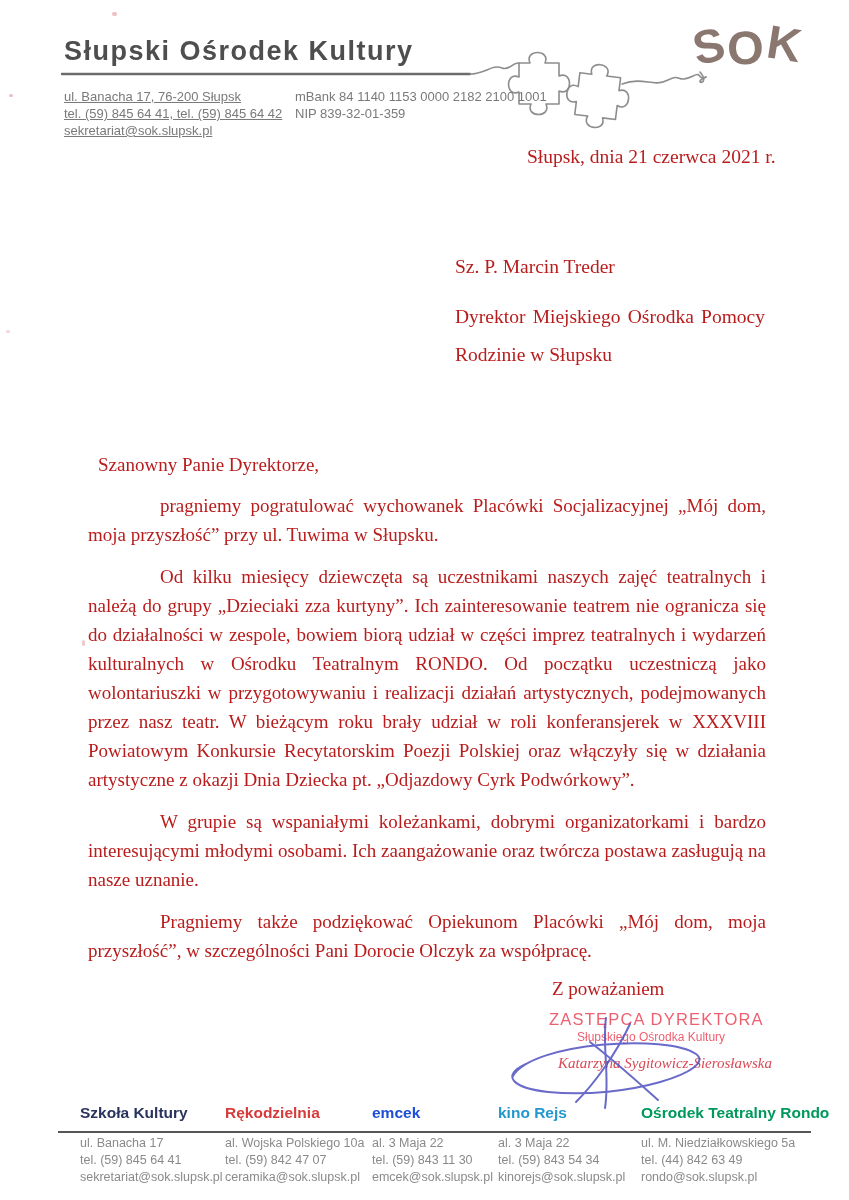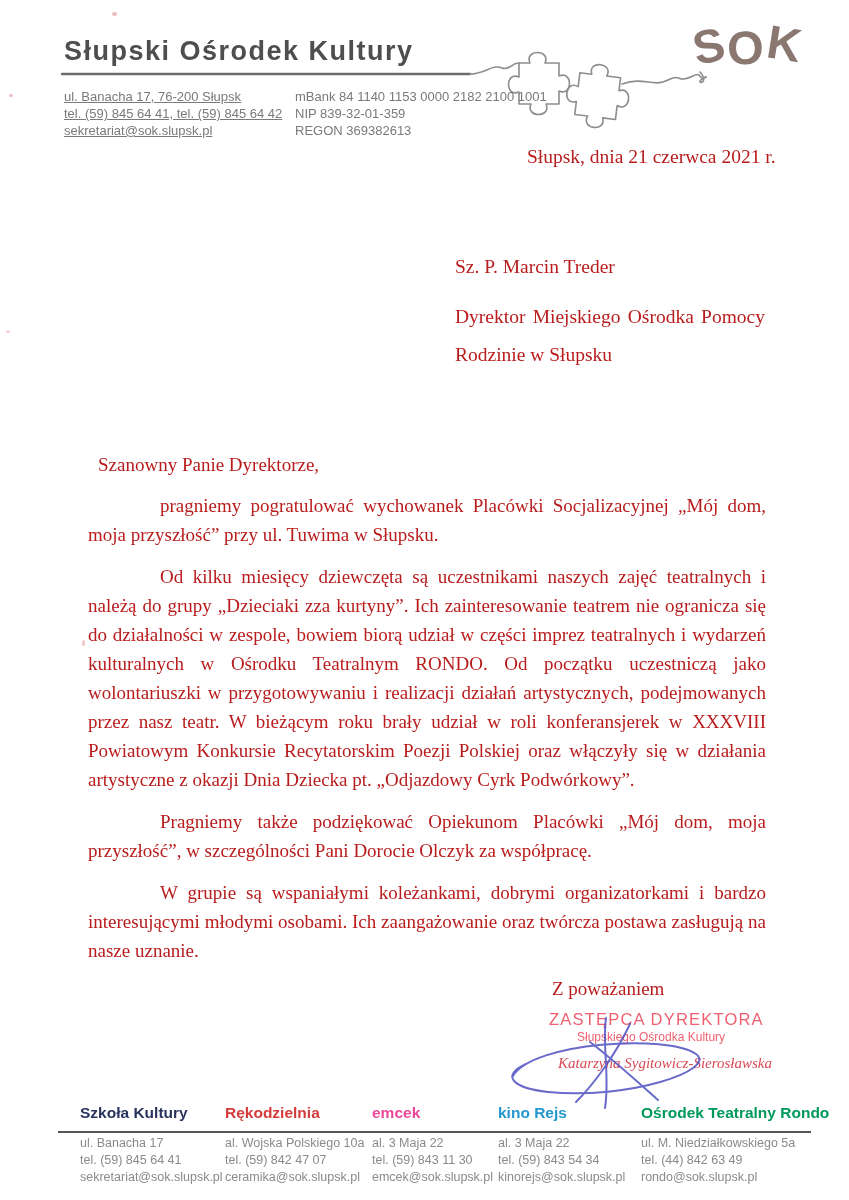--- a/index.html
+++ b/index.html
@@ -75,36 +75,35 @@
 
 <div class="hdr-block hdr-left">
   <div>ul. Banacha 17, 76-200 Słupsk</div>
   <div>tel. (59) 845 64 41,  tel. (59) 845 64 42</div>
   <div>sekretariat@sok.slupsk.pl</div>
 </div>
 
 <div class="hdr-block hdr-mid">
   <div>mBank 84 1140 1153 0000 2182 2100 1001</div>
   <div>NIP 839-32-01-359</div>
-  <div>REGON 369382613</div>
 </div>
 
 <div class="serif dateline">Słupsk, dnia 21 czerwca 2021 r.</div>
 
 <div class="serif recipient">
   <p class="r-name">Sz. P. Marcin Treder</p>
   <p class="r-role">Dyrektor Miejskiego Ośrodka Pomocy Rodzinie w Słupsku</p>
 </div>
 
 <div class="serif body-text">
   <div class="salutation">Szanowny Panie Dyrektorze,</div>
   <p>pragniemy pogratulować wychowanek Placówki Socjalizacyjnej „Mój dom, moja przyszłość” przy ul. Tuwima w Słupsku.</p>
   <p>Od kilku miesięcy dziewczęta są uczestnikami naszych zajęć teatralnych i należą do grupy „Dzieciaki zza kurtyny”. Ich zainteresowanie teatrem nie ogranicza się do działalności w zespole, bowiem biorą udział w części imprez teatralnych i wydarzeń kulturalnych w Ośrodku Teatralnym RONDO. Od początku uczestniczą jako wolontariuszki w przygotowywaniu i realizacji działań artystycznych, podejmowanych przez nasz teatr. W bieżącym roku brały udział w roli konferansjerek w XXXVIII Powiatowym Konkursie Recytatorskim Poezji Polskiej oraz włączyły się w działania artystyczne z okazji Dnia Dziecka pt. „Odjazdowy Cyrk Podwórkowy”.</p>
+  <p>W grupie są wspaniałymi koleżankami, dobrymi organizatorkami i bardzo interesującymi młodymi osobami. Ich zaangażowanie oraz twórcza postawa zasługują na nasze uznanie.</p>
   <p>Pragniemy także podziękować Opiekunom Placówki „Mój dom, moja przyszłość”, w szczególności Pani Dorocie Olczyk za współpracę.</p>
-  <p>W grupie są wspaniałymi koleżankami, dobrymi organizatorkami i bardzo interesującymi młodymi osobami. Ich zaangażowanie oraz twórcza postawa zasługują na nasze uznanie.</p>
 </div>
 
 <div class="serif closing">Z poważaniem</div>
 
 <div class="stamp-title" style="color: rgb(238, 95, 112);">ZASTĘPCA DYREKTORA</div>
 <div class="stamp-org" style="color: rgb(238, 95, 112);">Słupskiego Ośrodka Kultury</div>
 <div class="stamp-name" style="color: rgb(216, 74, 85);">Katarzyna Sygitowicz-Sierosławska</div>
 
 <svg class="sig-svg" width="270" height="100" viewBox="0 0 270 100">
   <g fill="none" stroke="#4f51c0" stroke-width="2" stroke-linecap="round" opacity="0.85">
@@ -125,21 +124,21 @@
 </div>
 
 <div class="footer-col fc2">
   <h3 style="color: rgb(214, 59, 59);">Rękodzielnia</h3>
   <div>al. Wojska Polskiego 10a</div>
   <div>tel. (59) 842 47 07</div>
   <div>ceramika@sok.slupsk.pl</div>
 </div>
 
 <div class="footer-col fc3">
-  <h3 style="color: #ec4899;">emcek</h3>
+  <h3 style="color: #1d4ed8;">emcek</h3>
   <div>al. 3 Maja 22</div>
   <div>tel. (59) 843 11 30</div>
   <div>emcek@sok.slupsk.pl</div>
 </div>
 
 <div class="footer-col fc4">
   <h3 style="color: rgb(36, 151, 207);">kino Rejs</h3>
   <div>al. 3 Maja 22</div>
   <div>tel. (59) 843 54 34</div>
   <div>kinorejs@sok.slupsk.pl</div>

